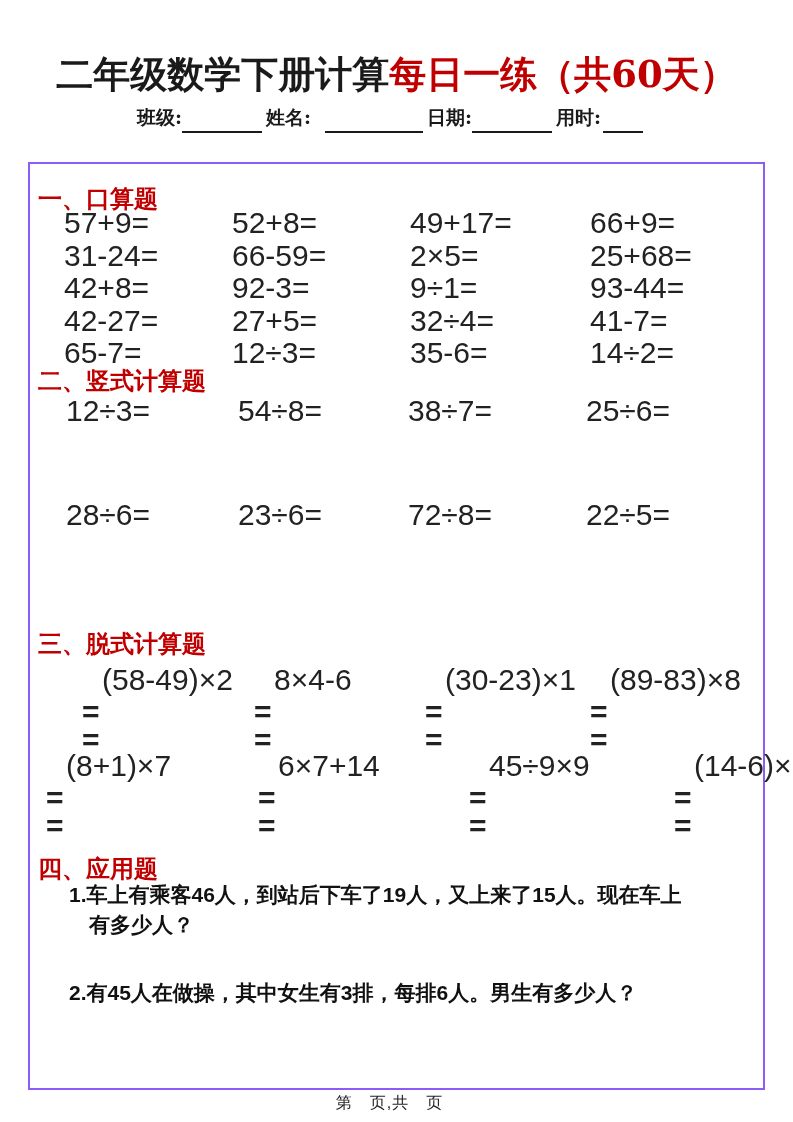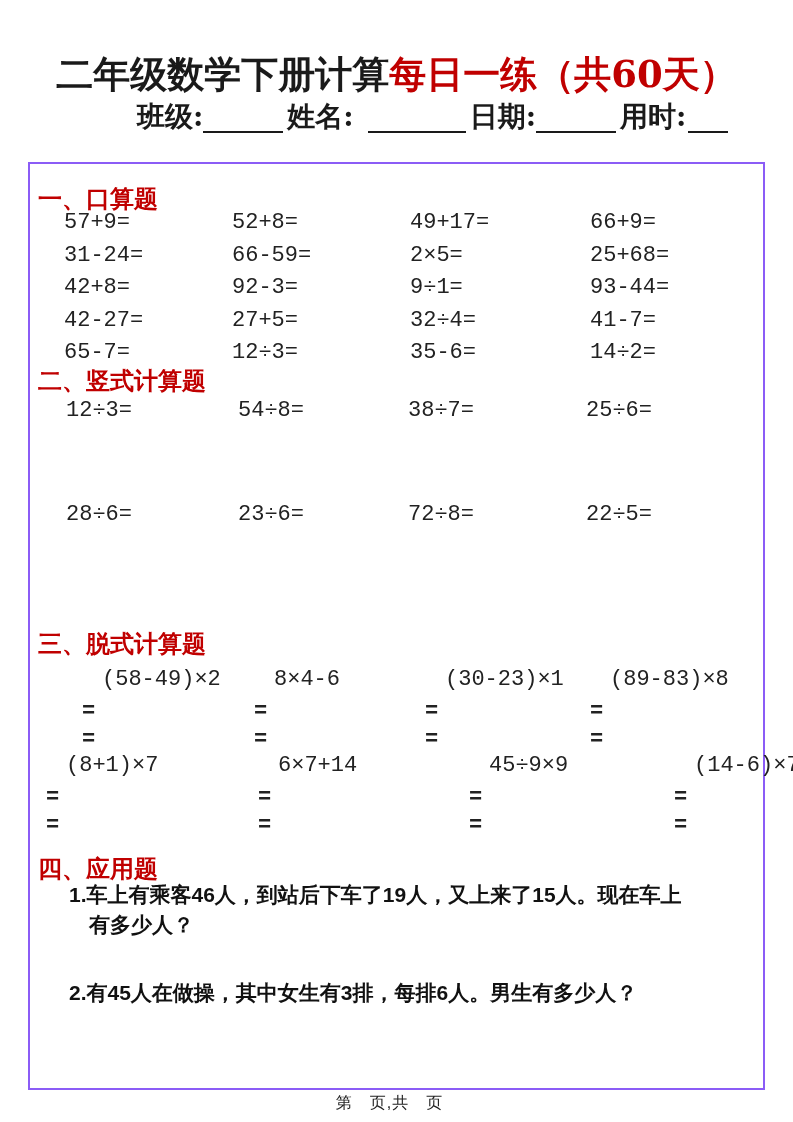--- a/index.html
+++ b/index.html
@@ -9,21 +9,21 @@
   }
   
   .title{
     position:absolute;top:26px;left:0;width:793px;text-align:center;
     font-family:"DejaVu Serif",serif;font-weight:bold;font-size:37px;line-height:46px;
     letter-spacing:0px;white-space:nowrap;
   }
   .title .t-red{color:#c00000;margin-top:41px;}
   .info-line{
     position:absolute;top:101px;left:137px;white-space:nowrap;
-    font-family:"DejaVu Serif",serif;font-weight:bold;font-size:28px;line-height:32px;
+    font-family:"DejaVu Serif",serif;font-weight:bold;font-size:19px;line-height:32px;
   }
   .blank{
     display:inline-block;border-bottom:2px solid #1a1a1a;height:24px;
     vertical-align:bottom;
   }
   .b-class{width:80px;}
   .b-name{width:98px;margin-left:14px;}
   .b-date{width:80px;}
   .b-time{width:40px;margin-left:2px;}
   .lbl-name{margin-left:4px;}
@@ -37,21 +37,21 @@
   .sec-heading{
     position:absolute;left:8px;color:#c00000;
     font-family:"DejaVu Serif",serif;font-weight:bold;font-size:24px;line-height:30px;
     white-space:nowrap;
   }
   .h-oral{top:20px;}
   .h-vertical{top:202px;}
   .h-stepwise{top:465px;}
   .h-word{top:690px;}
   
-  .eq-font{font-family:Liberation Mono, monospace;font-size:22px;color:#222;}
+  .eq-font{font-family:Liberation Sans, sans-serif;font-size:30px;color:#222;}
   .oral-grid{
     position:absolute;left:34px;top:43px;width:696px;
     display:grid;grid-template-columns:168px 178px 180px 1fr;
   }
   .oral-grid .eq{height:32.5px;line-height:32.5px;}
   .vrow{
     position:absolute;left:36px;width:694px;
     display:grid;grid-template-columns:172px 170px 178px 1fr;
   }
   .vrow .eq{height:30px;line-height:30px;}

